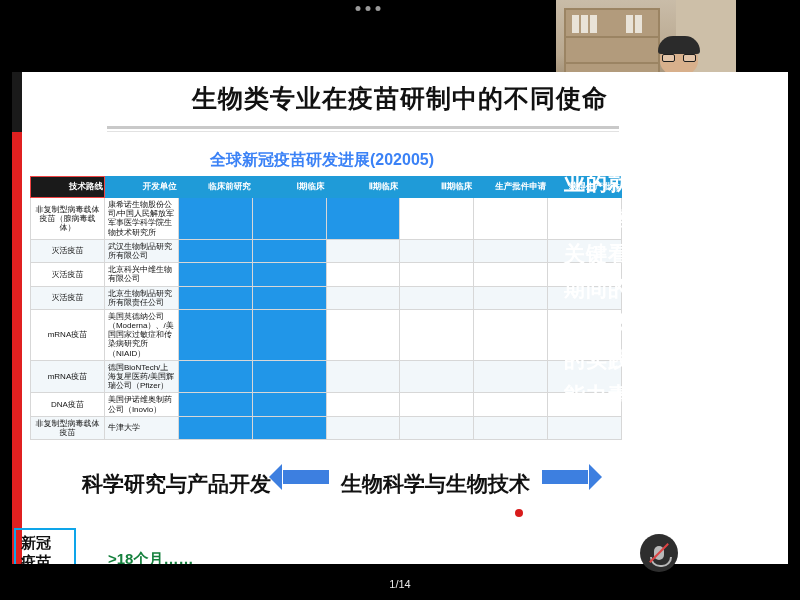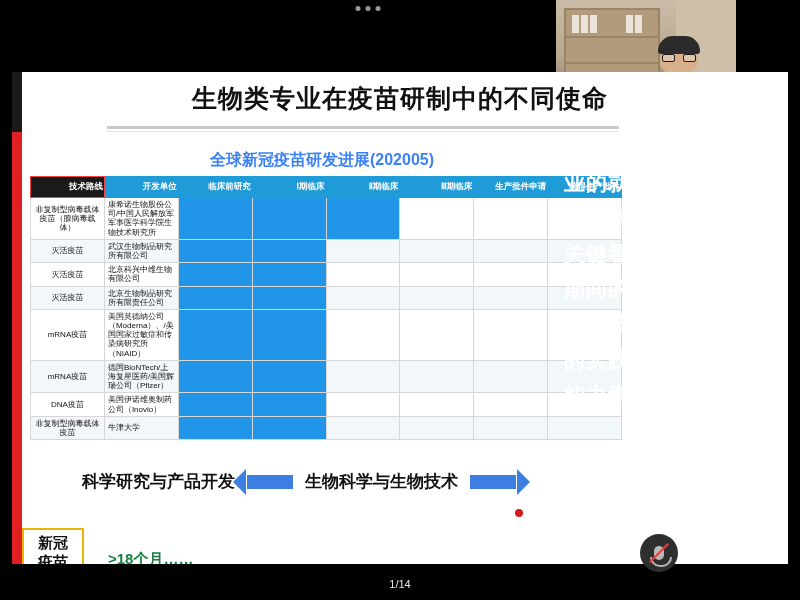--- a/index.html
+++ b/index.html
@@ -120,23 +120,22 @@
   td.c-org   { text-align: left;   width: 160px; margin-left: 13px; }
   td.cell    { text-align: center; }
   td.fill    { background: #2196e8; }
   table.vaccine tr.alt td { background: #f2f7fa; }
   table.vaccine tr.alt td.fill { background: #2196e8; }
 
   
   .arrow-row {
     position: absolute;
     display: flex;
-    align-items: center;
     gap: 12px;
-    font-size: 17px;
+    font-size: 21px;
     font-weight: bold;
     color: #111;
   }
   .arrow-row.r1 { left: 70px; top: 398px; }
   .arrow-row.r2 { left: 160px; top: 438px; }
   .arrow {
     display: inline-block;
     position: relative;
     height: 14px;
     background: #3d7fe0;
@@ -166,28 +165,28 @@
     position: absolute;
     left: 503px; top: 437px;
     width: 8px; height: 8px;
     border-radius: 50%;
     background: #d81b1b;
   }
 
   
   .callout {
     position: absolute;
-    left: 10px; top: 456px;
+    left: 2px; top: 456px;
     width: 62px; height: 54px;
-    border: 2px solid #eab308;
+    border: 2px solid #0ea5e9;
     color: #111;
     font-size: 15px;
     font-weight: bold;
     line-height: 1.25;
-    padding: 4px 14px;
+    padding: 4px 5px;
   }
   .months {
     position: absolute;
     left: 96px; top: 478px;
     font-size: 15px;
     font-weight: bold;
     color: #15803d;
   }
 
   

